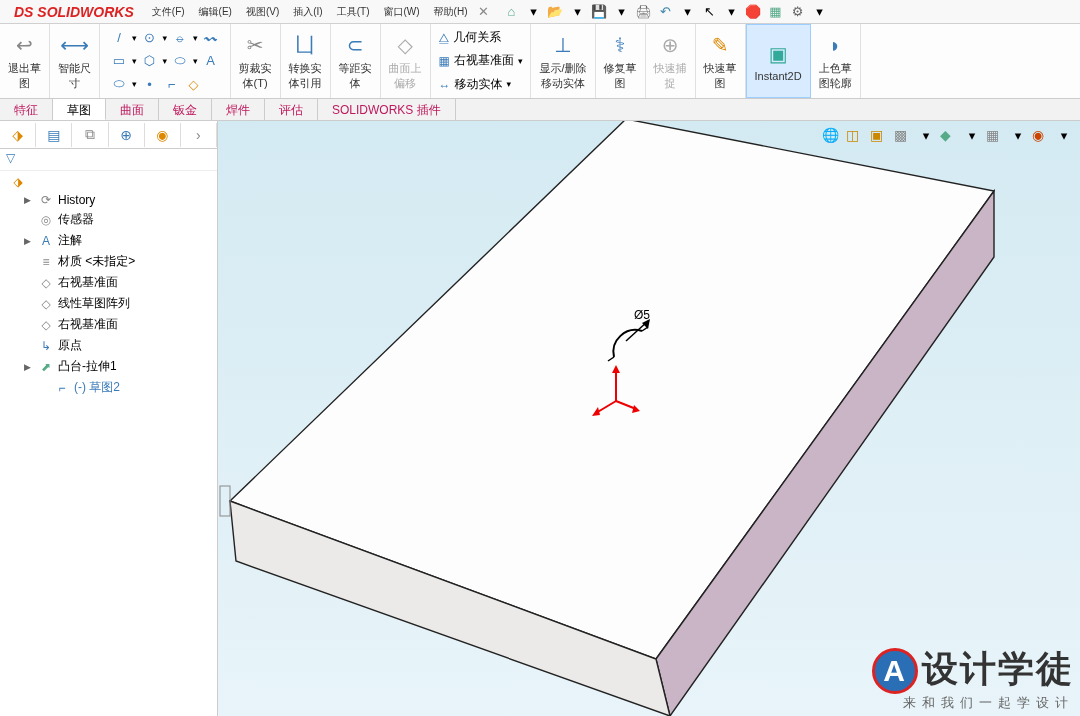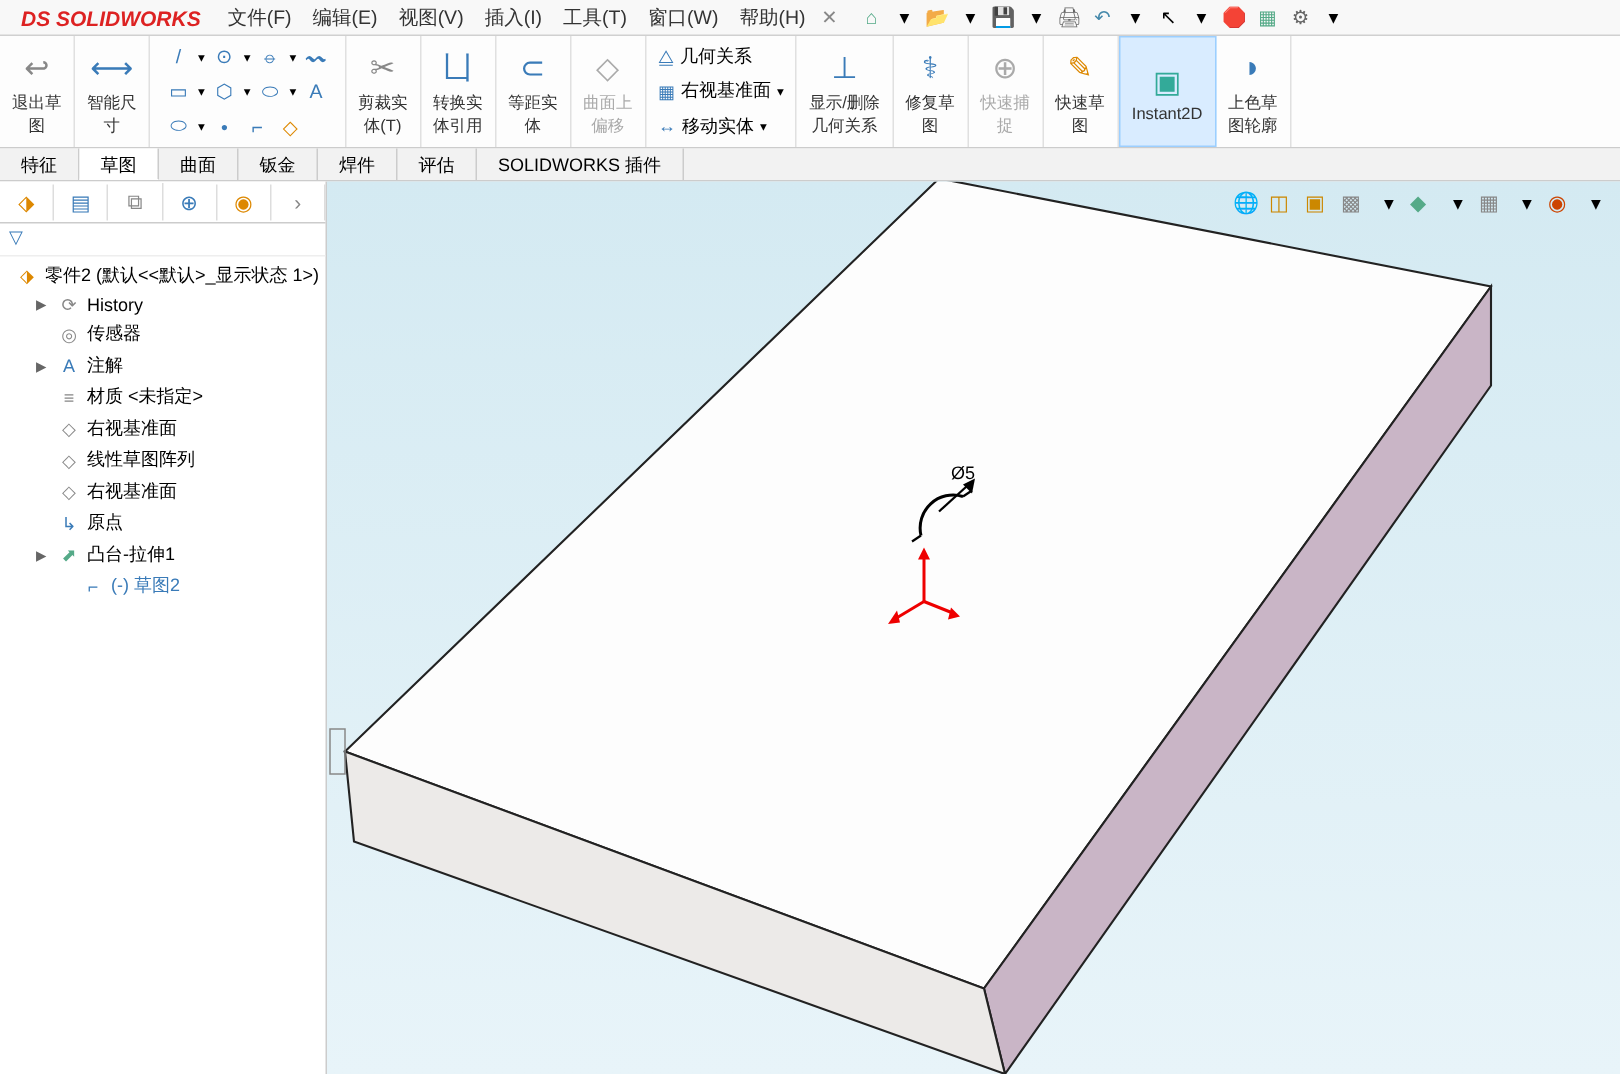--- a/index.html
+++ b/index.html
@@ -1,33 +1,33 @@
 <!DOCTYPE html>
 <html><head>
 <meta charset="utf-8">
 <style>
 * { box-sizing: border-box; margin: 0; padding: 0; font-family: "Microsoft YaHei", Arial, sans-serif; }
 body { width: 1080px; height: 716px; overflow: hidden; background: #fff; font-size: 12px; position: relative; }
 .menubar { display: flex; align-items: center; height: 24px; border-bottom: 1px solid #d0d0d0; background: #f8f8f8; padding-left: 4px; gap: 2px; }
 .logo { color: #d22; font-weight: bold; font-style: italic; font-size: 14px; padding: 0 10px; }
 .logo .ds { color: #d22; }
-.menu-item { padding: 2px 6px; font-size: 13px; color: #333; cursor: pointer; }
+.menu-item { padding: 2px 6px; font-size: 10px; color: #333; cursor: pointer; }
 .menu-icons { display: flex; gap: 6px; margin-left: 10px; align-items: center; }
 .mico { width: 16px; height: 16px; display: inline-flex; align-items: center; justify-content: center; font-size: 13px; }
 .toolbar { display: flex; align-items: flex-start; height: 75px; border-bottom: 1px solid #ccc; background: #fdfdfd; }
 .tgroup { display: flex; flex-direction: column; align-items: center; justify-content: center; padding: 4px 8px; border-right: 1px solid #e0e0e0; height: 100%; font-size: 11px; color: #333; text-align: center; }
 .tgroup .big-icon { width: 28px; height: 28px; display: flex; align-items: center; justify-content: center; font-size: 20px; margin-bottom: 2px; }
 .tgroup.disabled { color: #aaa; }
 .tgroup.highlight { background: #d9ecff; border: 1px solid #9ccfff; }
 .tool-row { display: flex; gap: 4px; align-items: center; padding: 2px 4px; }
 .tool-row .sm { width: 18px; height: 18px; font-size: 13px; display:inline-flex; align-items:center; justify-content:center; color:#3a7bb8; }
 .feature-row { display: flex; flex-direction: column; padding: 2px 8px; border-right: 1px solid #e0e0e0; height: 100%; justify-content: space-around; font-size: 12px; }
 .fitem { display: flex; align-items: center; gap: 4px; }
 .tabs { display: flex; height: 22px; background: #f2f2f2; border-bottom: 1px solid #ccc; }
-.tab { padding: 3px 14px; font-size: 12px; border-right: 1px solid #ccc; color: #000000; cursor: pointer; }
+.tab { padding: 3px 14px; font-size: 12px; border-right: 1px solid #ccc; color: #be185d; cursor: pointer; }
 .tab.active { background: #fff; color: #000; border-bottom: 1px solid #fff; }
 .main { display: flex; height: 595px; }
 .side { width: 218px; border-right: 1px solid #ccc; background: #fff; display: flex; flex-direction: column; }
 .side-tabs { display: flex; border-bottom: 1px solid #ccc; height: 28px; align-items: center; }
 .stab { flex: 1; text-align: center; padding: 4px 0; border-right: 1px solid #ddd; font-size: 14px; }
 .filter-row { height: 22px; border-bottom: 1px solid #eee; padding: 2px 6px; }
 .tree { padding: 2px 0; font-size: 12px; }
 .tnode { display: flex; align-items: center; gap: 4px; padding: 2px 4px 2px 10px; }
 .tnode .exp { width: 10px; font-size: 9px; color: #666; }
 .tnode .ticon { width: 16px; height: 14px; display:inline-flex; align-items:center; justify-content:center; font-size: 12px; }
@@ -148,21 +148,21 @@
       </div>
     <div class="fitem">
         <span style="color:#3a7bb8;">↔</span>
         <span>移动实体</span>
         <span style="font-size:9px;">▾</span>
       </div>
   </div>
   <div class="tgroup">
     <div class="big-icon" style="color:#3a7bb8;">⊥</div>
     <div style="white-space:pre;">显示/删除
-几何关系</div>
+移动实体</div>
   </div>
   <div class="tgroup">
     <div class="big-icon" style="color:#3a7bb8;">⚕</div>
     <div style="white-space:pre;">修复草
 图</div>
   </div>
   <div class="tgroup disabled">
     <div class="big-icon">⊕</div>
     <div style="white-space:pre;">快速捕
 捉</div>
@@ -200,21 +200,20 @@
       <div class="stab" style="color:#3a7bb8;">▤</div>
       <div class="stab" style="color:#888;">⧉</div>
       <div class="stab" style="color:#3a7bb8;">⊕</div>
       <div class="stab" style="color:#d80;">◉</div>
       <div class="stab" style="color:#888;">›</div>
     </div>
     <div class="filter-row"><span style="color:#3a7bb8;">▽</span></div>
     <div class="tree">
       <div class="tnode">
           <span class="ticon" style="color:#d80;">⬗</span>
-          <span>零件2 (默认&lt;&lt;默认&gt;_显示状态 1&gt;)</span>
         </div>
       <div class="tnode lvl1">
           <span class="exp">▶</span>
           <span class="ticon" style="color:#888;">⟳</span>
           <span>History</span>
         </div>
       <div class="tnode lvl1">
           <span class="exp"></span>
           <span class="ticon" style="color:#888;">◎</span>
           <span>传感器</span>
@@ -301,14 +300,18 @@
       <span class="vico" style="color:#888;">▩</span>
       <span class="mico">▾</span>
       <span class="vico" style="color:#5a8;">◆</span>
       <span class="mico">▾</span>
       <span class="vico" style="color:#888;">▦</span>
       <span class="mico">▾</span>
       <span class="vico" style="color:#c40;">◉</span>
       <span class="mico">▾</span>
     </div>
 
+    <div class="watermark">
+      <div class="wm1"><span class="circ">A</span><span>设计学徒</span></div>
+      <div class="wm2">来和我们一起学设计</div>
+    </div>
   </div>
 </div>
 
 </body></html>

